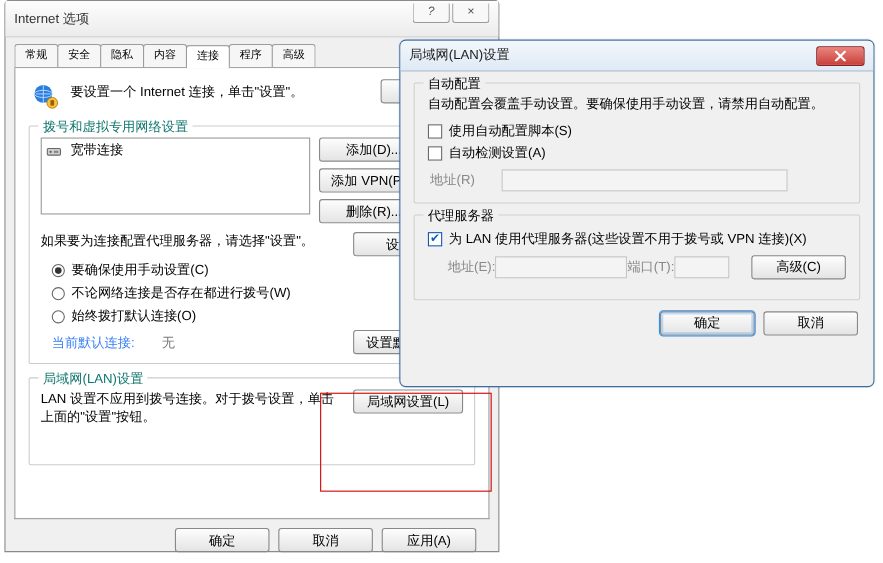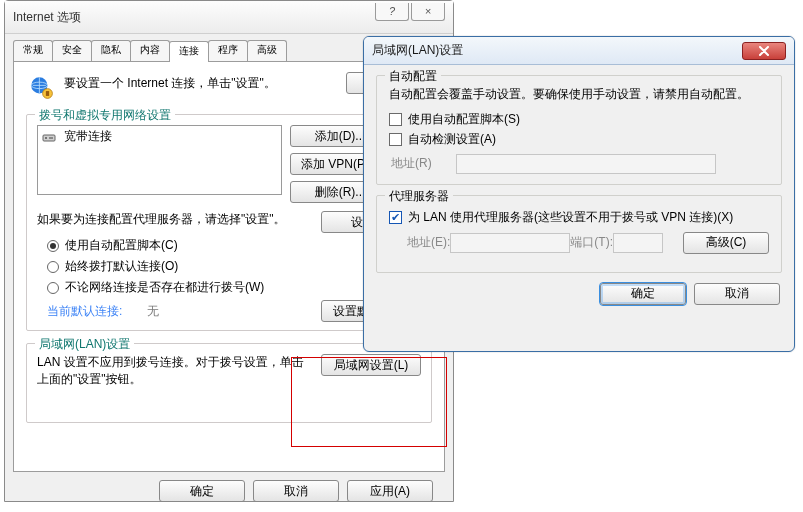--- a/index.html
+++ b/index.html
@@ -207,29 +207,29 @@
             <div class="btn long">添加 VPN(P)...</div>
             <div class="btn long">删除(R)...</div>
           </div>
         </div>
         <div class="info-note">
           <span class="txt">如果要为连接配置代理服务器，请选择"设置"。</span>
           <div class="btn long">设置(S)</div>
         </div>
         <div class="radio-row">
           <span class="radio checked"></span>
-          <span>使用自动配置脚本(C)</span>
+          <span>要确保使用手动设置(C)</span>
+        </div>
+        <div class="radio-row">
+          <span class="radio"></span>
+          <span>不论网络连接是否存在都进行拨号(W)</span>
         </div>
         <div class="radio-row">
           <span class="radio"></span>
           <span>始终拨打默认连接(O)</span>
-        </div>
-        <div class="radio-row">
-          <span class="radio"></span>
-          <span>不论网络连接是否存在都进行拨号(W)</span>
         </div>
         <div class="default-row">
           <span class="lab mute">当前默认连接:</span>
           <span class="mute" style="flex:1">无</span>
           <div class="btn long">设置默认值(E)</div>
         </div>
       </div>
 
       <div class="groupbox plain" style="height:80px;">
         <span class="legend">局域网(LAN)设置</span>

